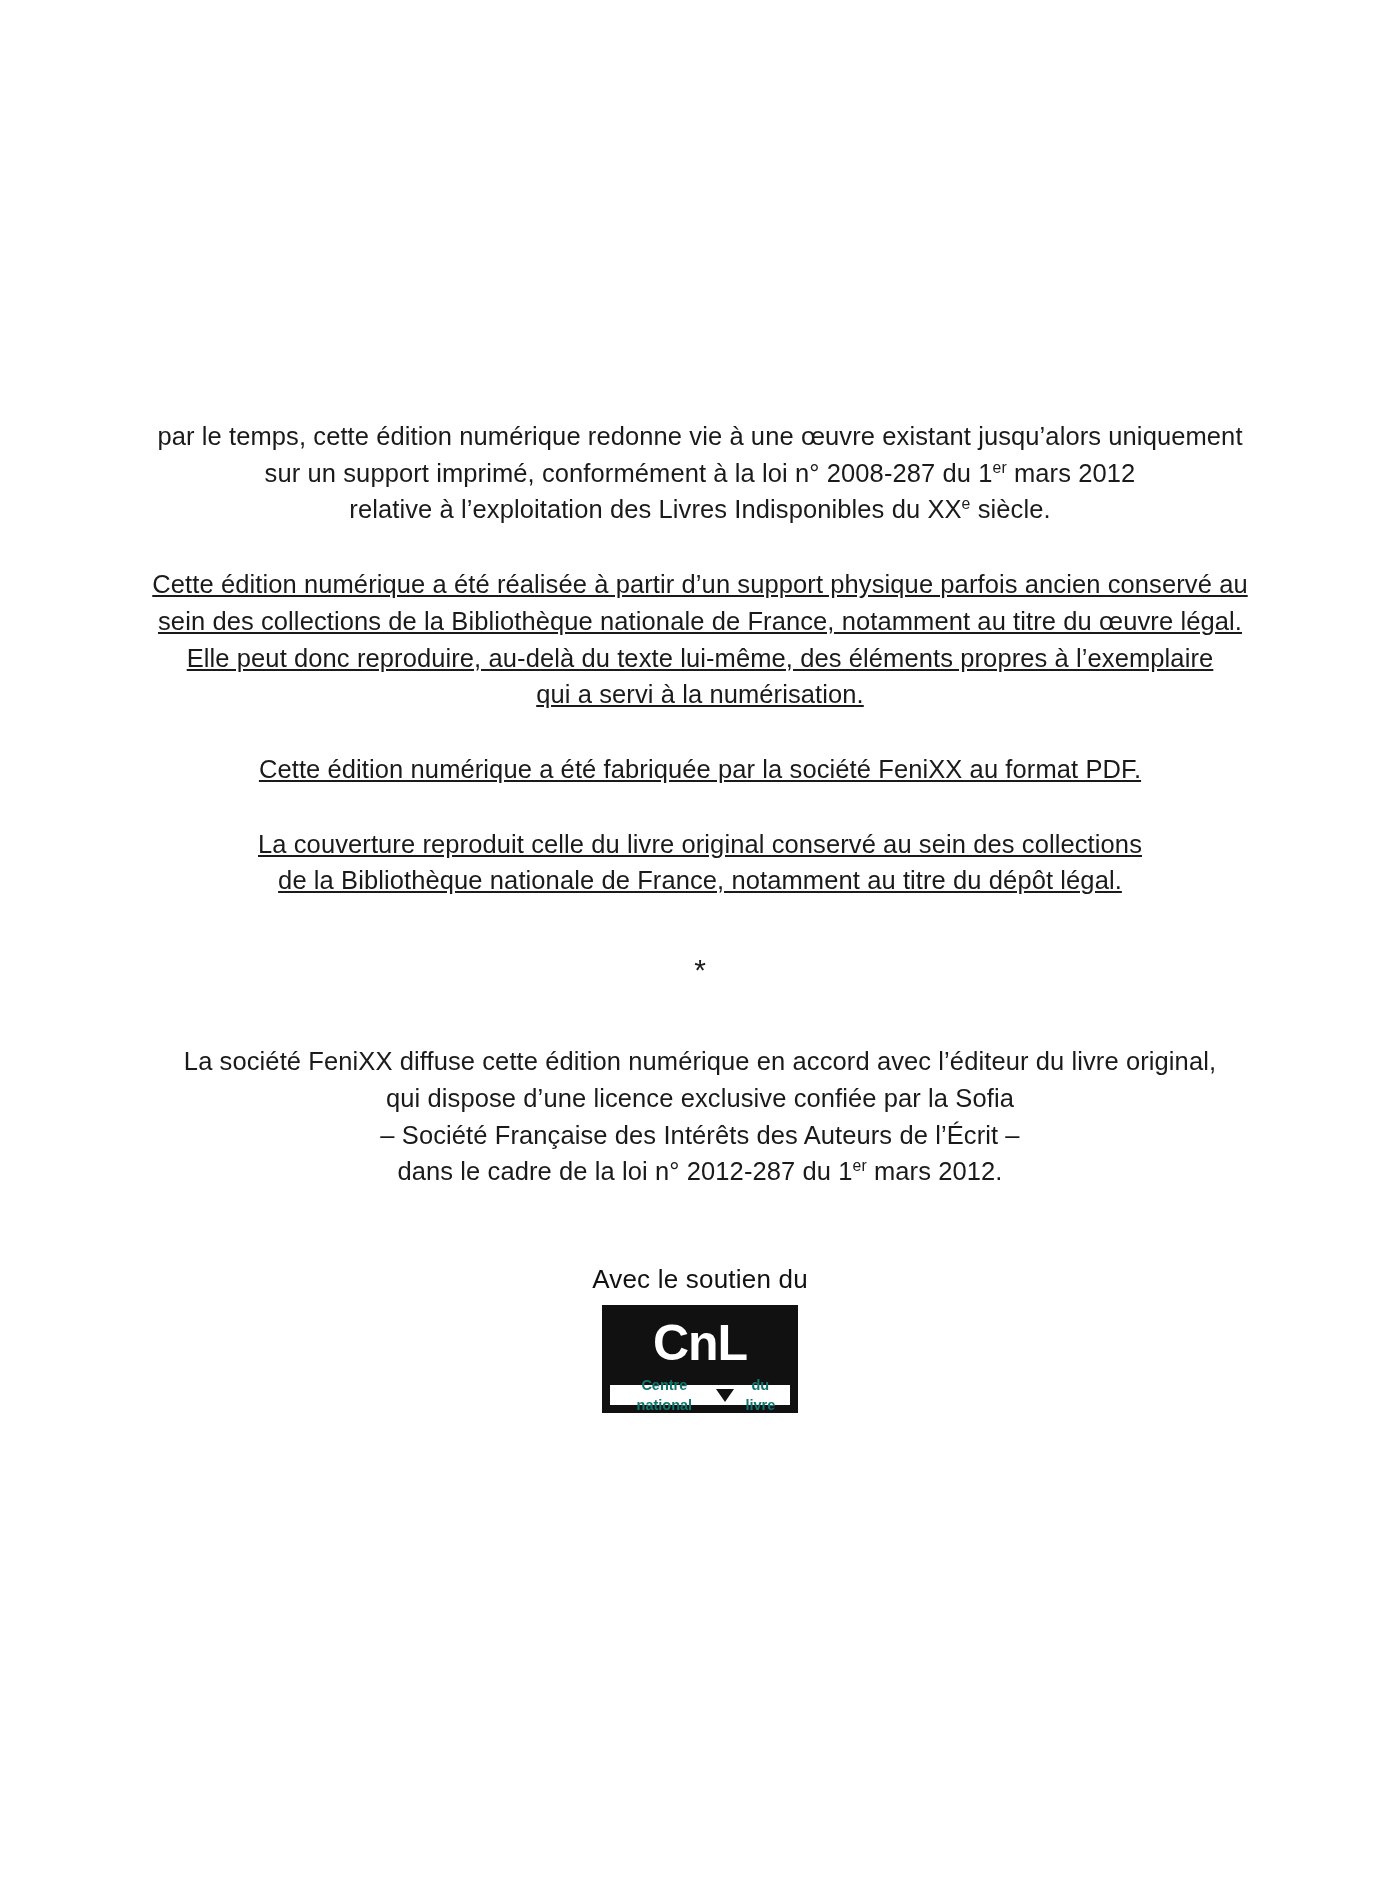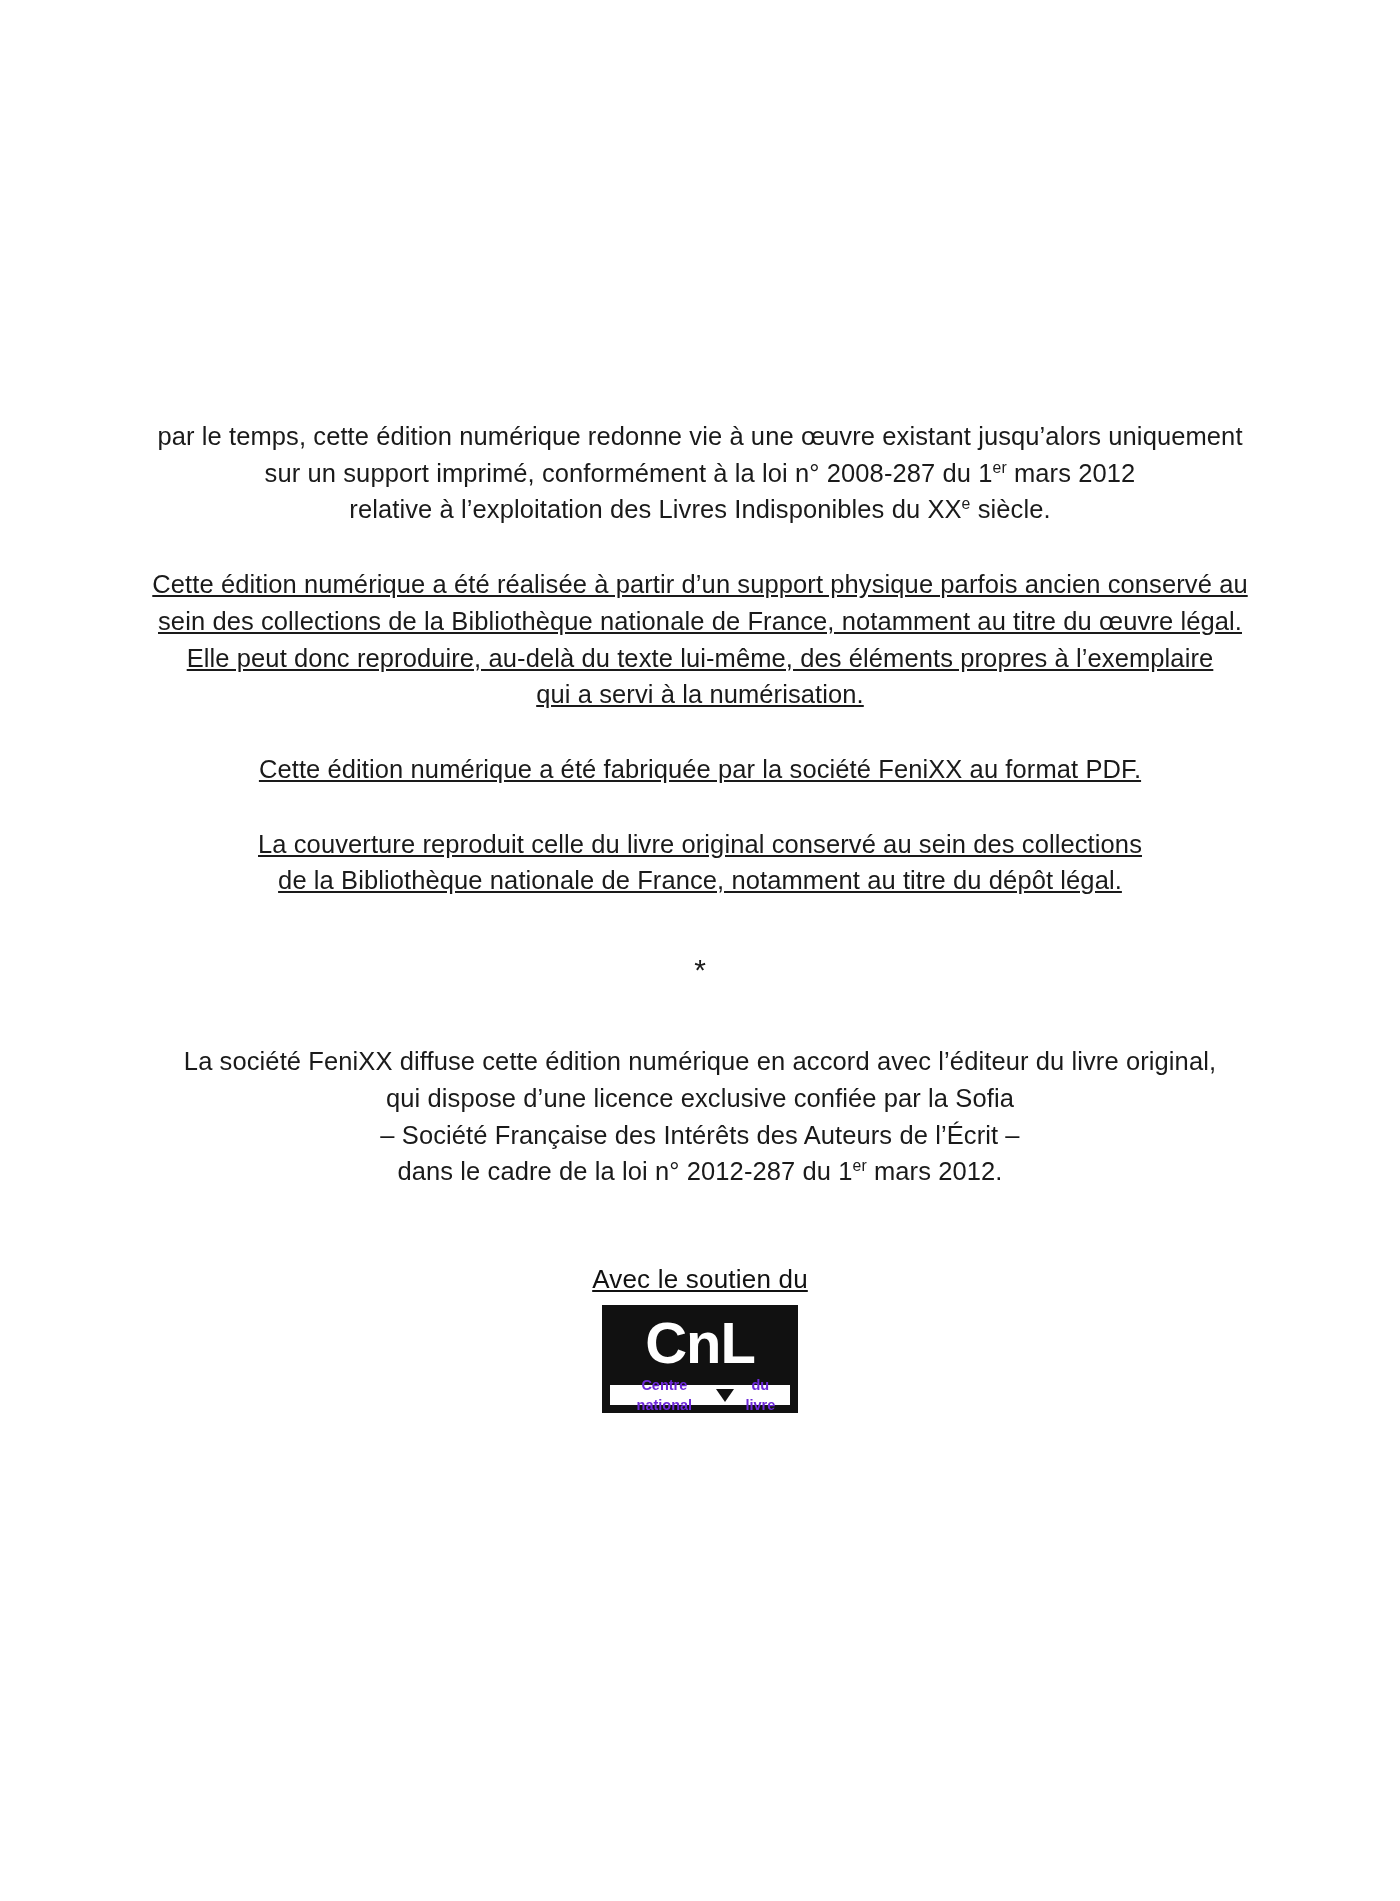--- a/index.html
+++ b/index.html
@@ -56,21 +56,20 @@
     margin-top: 56px;
     margin-bottom: 10px;
     color: #1a1a1a;
   }
   .para.block-last {
     margin-top: 58px;
   }
   .support {
     margin-top: 74px;
     text-align: center;
-    text-decoration: underline;
   }
   .support-label {
     font-size: 26px;
     color: #111111;
     letter-spacing: 0.2px;
     margin-bottom: 10px;
   }
   
   .logo {
     width: 196px;
@@ -83,33 +82,33 @@
   }
   .logo-main {
     position: absolute;
     top: -2px;
     left: 0;
     right: 0;
     height: 80px;
     color: #ffffff;
     font-family: "Liberation Sans", sans-serif;
     font-weight: bold;
-    font-size: 58px;
+    font-size: 50px;
     line-height: 80px;
     letter-spacing: -1px;
     text-align: center;
   }
   .logo-bar {
     position: absolute;
     left: 8px;
     right: 8px;
     bottom: 8px;
     height: 20px;
     background: #ffffff;
-    color: #6d28d9;
+    color: #0f766e;
     font-size: 14.5px;
     font-weight: bold;
     line-height: 20px;
     display: flex;
     align-items: center;
     justify-content: space-between;
     padding: 0 4px;
     box-sizing: border-box;
   }
   .logo-bar .left { padding-left: 2px; }

